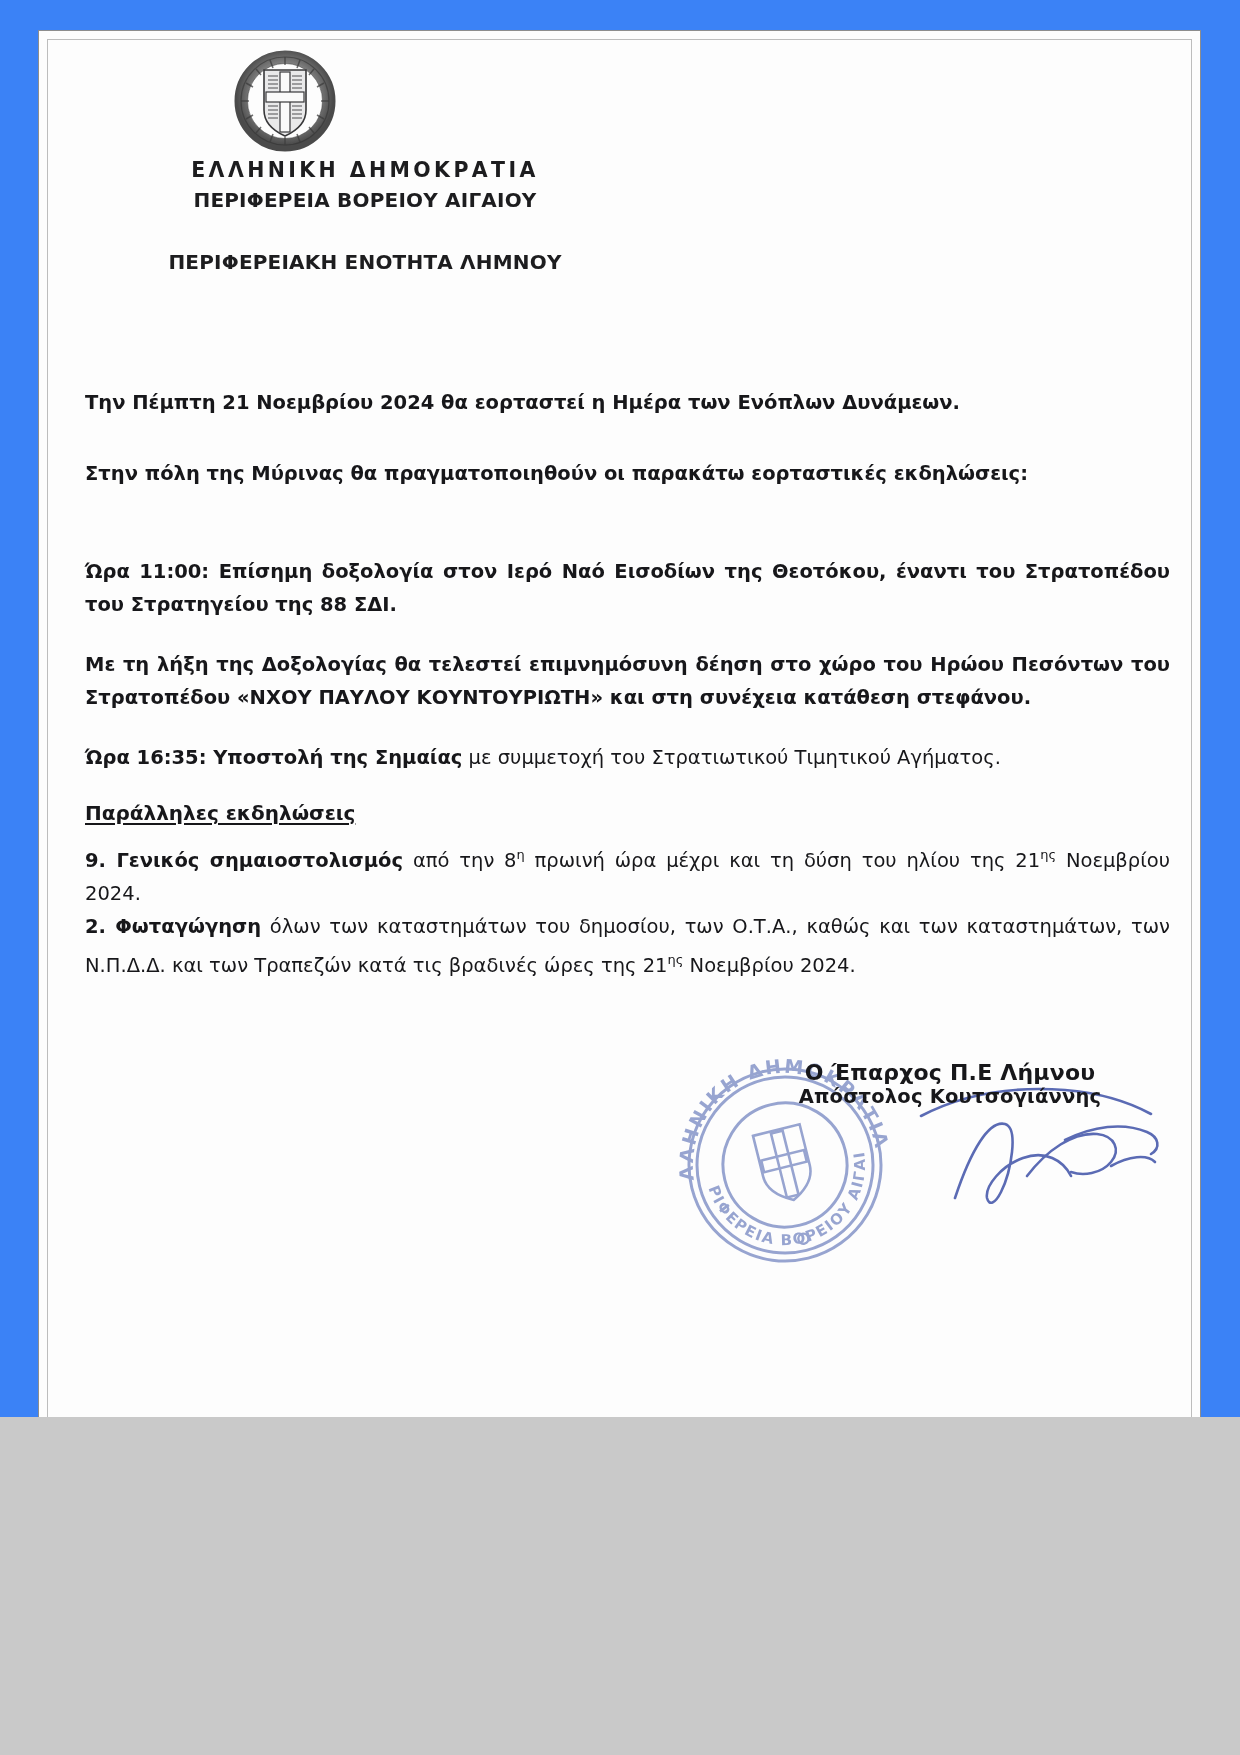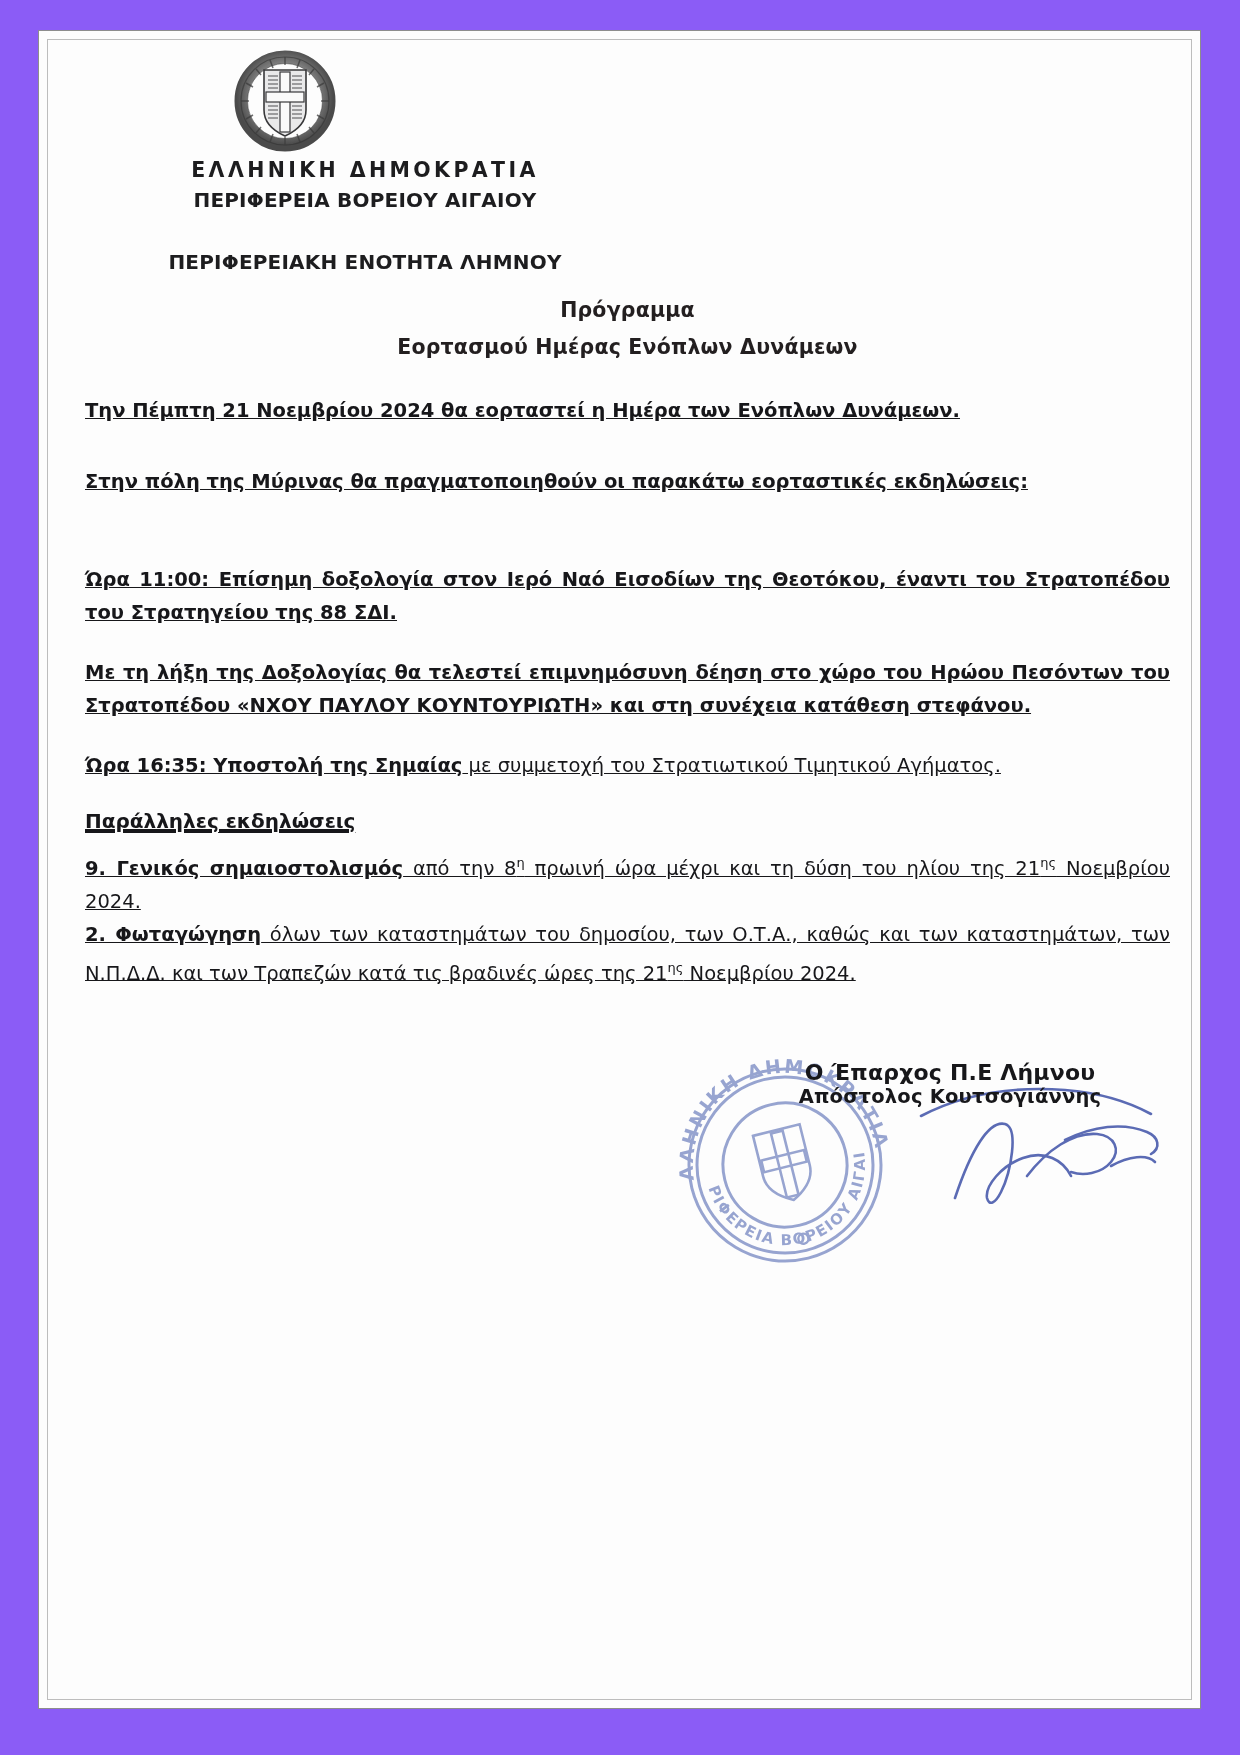--- a/index.html
+++ b/index.html
@@ -9,22 +9,22 @@
   }
   body {
     width: 1240px;
     height: 1755px;
     font-family: "DejaVu Sans", sans-serif;
   }
 
   .page {
     position: relative;
     width: 1240px;
-    height: 1755px;
-    background: #8b5cf6;
+    height: 1417px;
+    background: #3b82f6;
     overflow: hidden;
   }
 
   
   .scan-frame {
     position: absolute;
     left: 38px;
     top: 30px;
     width: 1163px;
     height: 1679px;
@@ -106,24 +106,23 @@
     font-size: 20.5px;
     font-weight: bold;
     color: #231f20;
     letter-spacing: 0.2px;
   }
 
   
   .body-area {
     position: absolute;
     left: 0;
-    top: 354px;
+    top: 346px;
     width: 1085px;
     color: #17171a;
-    text-decoration: underline;
   }
   p.para {
     margin: 0;
     font-size: 19.5px;
     line-height: 33px;
     text-align: justify;
     text-justify: inter-word;
   }
   .b   { font-weight: bold; }
   .reg { font-weight: normal; }
@@ -249,24 +248,20 @@
           <line x1="62" y1="66" x2="72" y2="66"></line>
             <line x1="62" y1="70" x2="72" y2="70"></line>
         </g>
       </svg>
     </div>
 
     <div class="hdr hdr-1">ΕΛΛΗΝΙΚΗ ΔΗΜΟΚΡΑΤΙΑ</div>
     <div class="hdr hdr-2">ΠΕΡΙΦΕΡΕΙΑ ΒΟΡΕΙΟΥ ΑΙΓΑΙΟΥ</div>
     <div class="hdr hdr-3">ΠΕΡΙΦΕΡΕΙΑΚΗ ΕΝΟΤΗΤΑ ΛΗΜΝΟΥ</div>
 
-    <div class="title-block">
-      <div class="title-main">Πρόγραμμα</div>
-      <div class="title-sub">Εορτασμού Ημέρας Ενόπλων Δυνάμεων</div>
-    </div>
 
     <div class="body-area">
 
       <p class="para b">Την Πέμπτη  21 Νοεμβρίου 2024 θα εορταστεί η Ημέρα των Ενόπλων Δυνάμεων.</p>
 
       <div class="gap-lg"></div>
 
       <p class="para b">Στην πόλη της Μύρινας θα πραγματοποιηθούν οι παρακάτω εορταστικές εκδηλώσεις:</p>
 
       <div class="gap-lg"></div>

